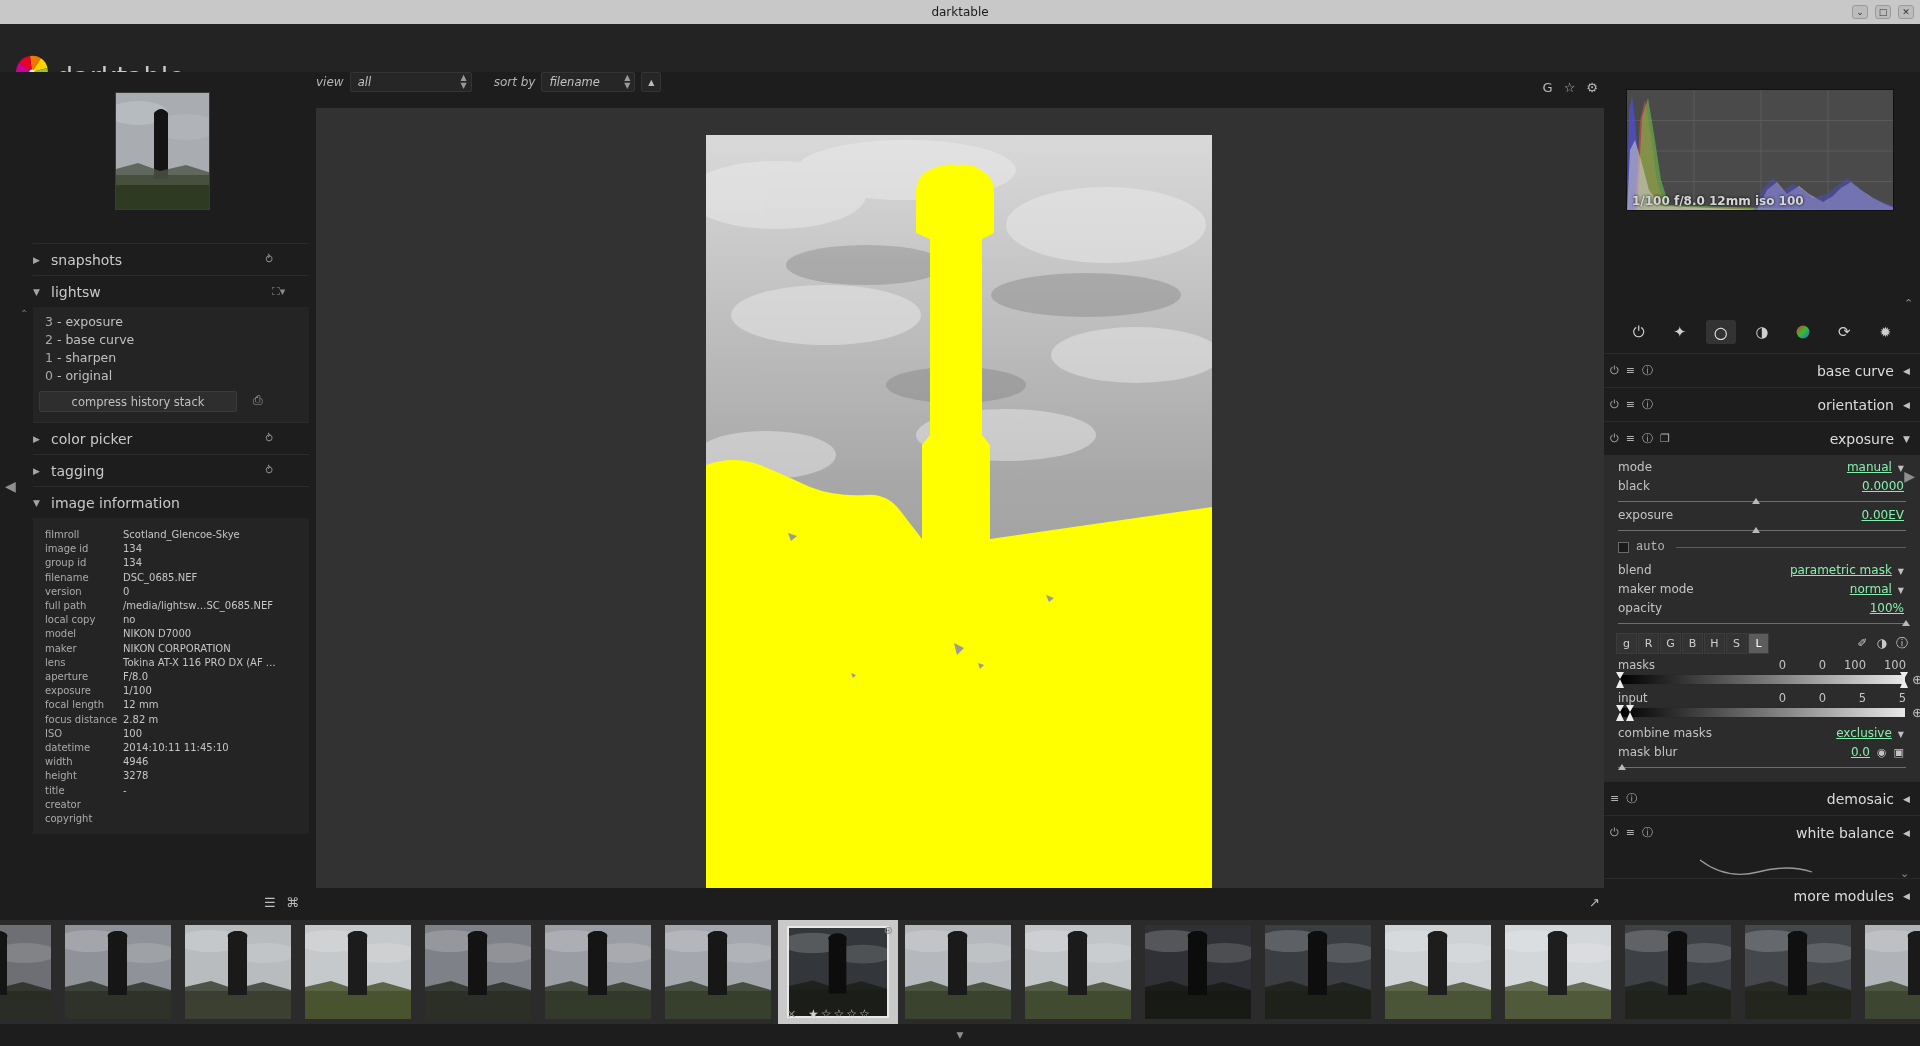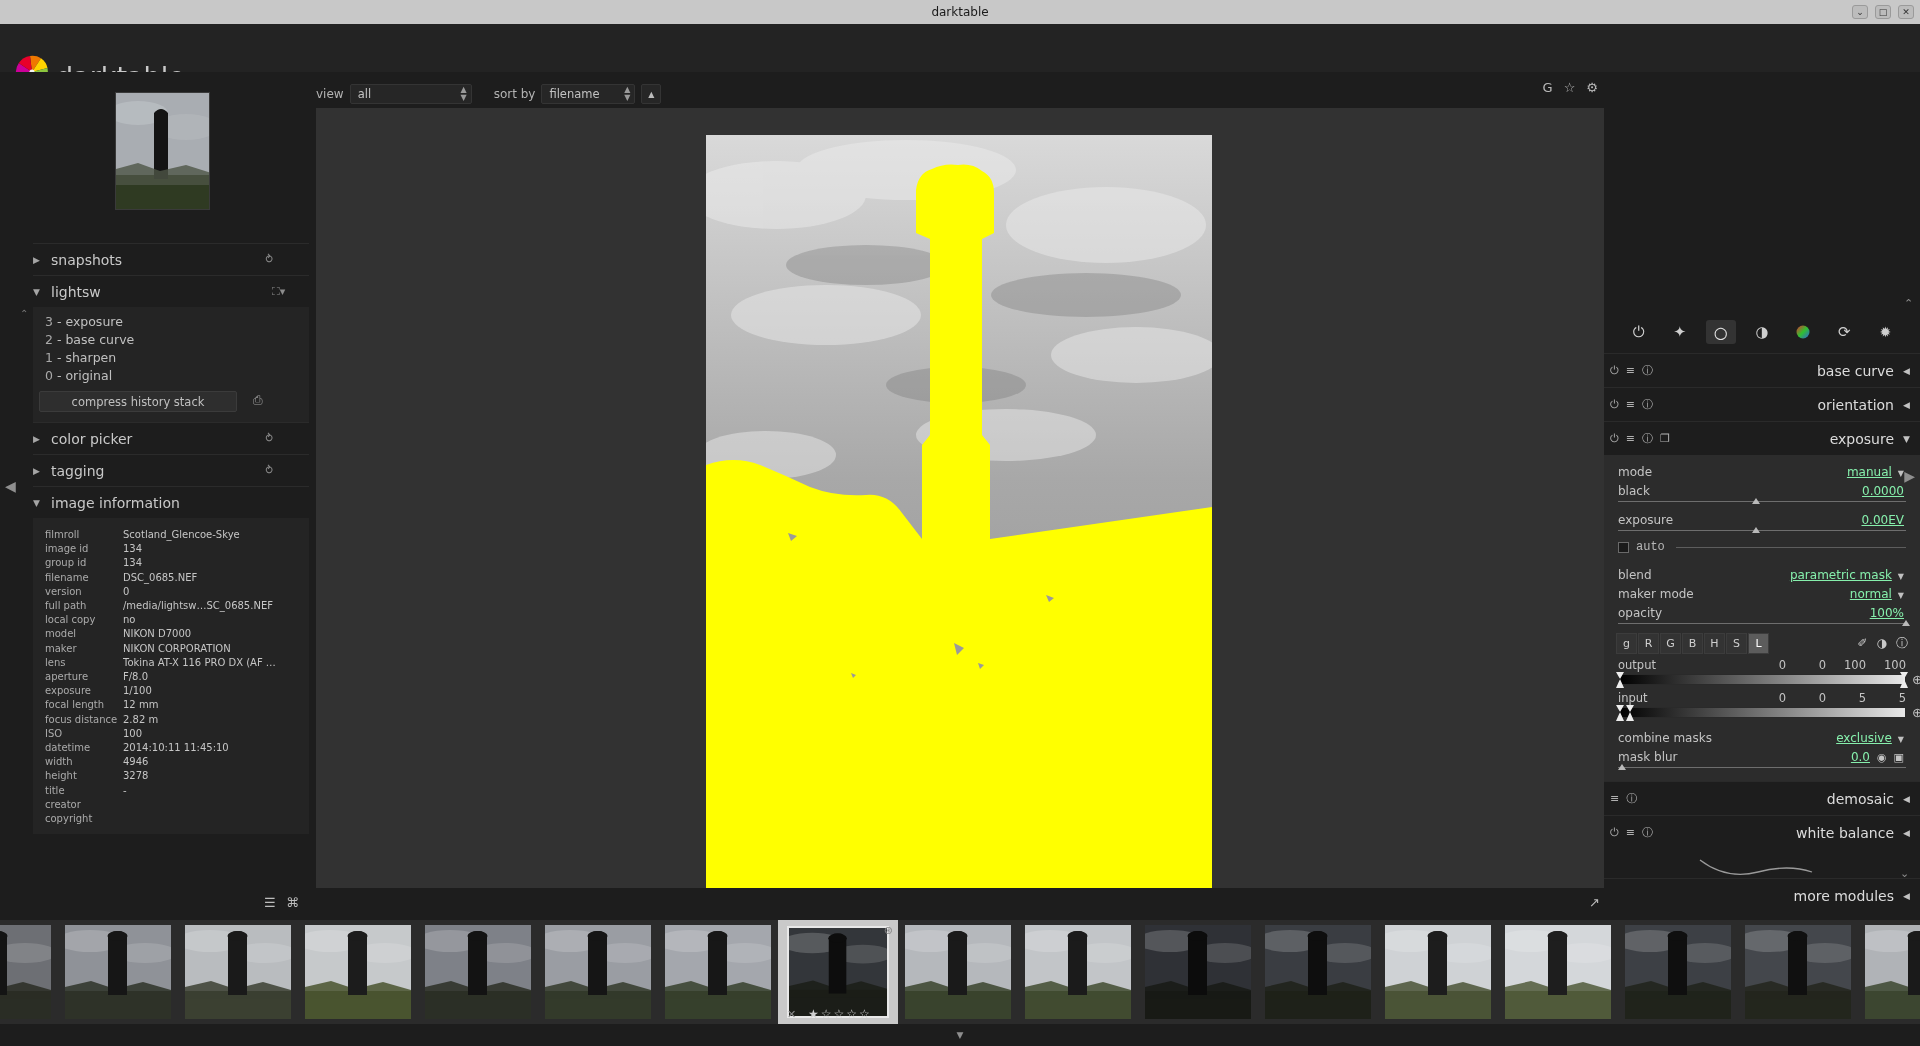--- a/index.html
+++ b/index.html
@@ -108,21 +108,21 @@
 
   .modrow {
     height:34px; display:flex; align-items:center; border-top:1px solid #2a2a2a;
     padding:0 8px 0 6px; position:relative; background:#1d1d1d;
   }
   .modrow .licons { display:flex; gap:7px; align-items:center; color:#b0b0b0; font-size:11px; }
   .modrow .mname { position:absolute; right:26px; font-size:14px; color:#dcdcdc; }
   .modrow .mtri { position:absolute; right:10px; font-size:9px; color:#c2c2c2; }
 
   .modbody { background:#2c2c2c; padding:5px 0 7px 0; }
-  .prow { display:flex; align-items:flex-end; justify-content:space-between;
+  .prow { display:flex; align-items:flex-start; justify-content:space-between;
           padding:0 16px 0 14px; height:19px; font-size:12px; color:#c4c4c4; position:relative;}
   .prow .pv { color:#86efac;text-decoration:underline; }
   .prow .tri { font-size:8px; color:#c0c0c0; margin-left:6px; }
   .slider { height:7px; margin:0 14px 3px 14px; position:relative; }
   .slider .track { position:absolute; left:0; right:0; top:3px; height:1px; background:#6e6e6e; }
   .slider .knob { position:absolute; top:0px; width:0;height:0;
                   border-left:4px solid transparent;border-right:4px solid transparent;
                   border-bottom:6px solid #b9b9b9; }
   .checkline { display:flex; align-items:center; gap:7px; padding:3px 14px 2px 14px;font-family:Liberation Mono, monospace; }
   .chk { width:11px; height:11px; background:#1a1a1a; border:1px solid #6a6a6a; }
@@ -383,21 +383,21 @@
                 <div class="meta-v"></div>
               </div>
             </div>
         </div>
       </div>
 
     </div>
   </div>
 
   <div class="centerbar">
-    <div class="ctl" style="position:absolute;left:0px;top:12px;">
+    <div class="ctl" style="position:absolute;left:0px;top:0;font-style:italic;">
       <span class="ctl-label">view</span>
       <div class="combo" style="width:122px">
         <span>all</span>
         <span class="arrows">▲<br>▼</span>
       </div>
       <span class="ctl-label" style="margin-left:16px">sort by</span>
       <div class="combo" style="width:94px">
         <span>filename</span>
         <span class="arrows">▲<br>▼</span>
       </div>
@@ -459,20 +459,42 @@
   </div>
 
   <div class="bottombar">
     <span class="bb-ic" style="left:-52px;top:7px;">☰</span>
     <span class="bb-ic" style="left:-30px;top:7px;">⌘</span>
     <span class="bb-ic" style="right:4px;top:7px;">↗</span>
   </div>
 
   <div class="rightpanel">
 
+    <div class="histo">
+      <svg width="268" height="122" viewBox="0 0 268 122" preserveAspectRatio="none">
+        <rect width="268" height="122" fill="#4a4a4a"></rect>
+        <g stroke="#5a5a5a" stroke-width="1">
+          <line x1="67" y1="0" x2="67" y2="122"></line>
+          <line x1="134" y1="0" x2="134" y2="122"></line>
+          <line x1="201" y1="0" x2="201" y2="122"></line>
+          <line x1="0" y1="30.5" x2="268" y2="30.5"></line>
+          <line x1="0" y1="61" x2="268" y2="61"></line>
+          <line x1="0" y1="91.5" x2="268" y2="91.5"></line>
+        </g>
+        <path d="M0,122 L2,20 L5,6 L8,30 L12,80 L16,108 L24,118 L268,122 Z" fill="#4d4dd8" opacity=".75"></path>
+        <path d="M8,122 L13,30 L18,10 L24,46 L30,92 L38,116 L268,122 Z" fill="#d04a4a" opacity=".65"></path>
+        <path d="M10,122 L15,28 L21,8 L27,44 L34,90 L42,115 L268,122 Z" fill="#6fc04a" opacity=".6"></path>
+        <path d="M0,122 L3,60 L8,50 L14,70 L22,100 L34,116
+                 L130,120 L140,100 L150,92 L160,104 L172,96 L182,104
+                 L196,112 L206,106 L214,98 L224,92 L234,100 L246,108 L258,114 L268,118 L268,122 Z" fill="#d0d0d0" opacity=".55"></path>
+        <path d="M126,122 L136,98 L146,88 L156,100 L166,94 L176,100 L186,108
+                 L200,104 L210,96 L220,88 L230,96 L242,106 L256,112 L268,116 L268,122 Z" fill="#4d4dd8" opacity=".45"></path>
+      </svg>
+      <div class="exif">1/100 f/8.0 12mm iso 100</div>
+    </div>
 
     <div class="iconrow">
       <div class="mi">
           <span style="font-size:15px;color:#cfcfcf">⏻</span>
         </div>
       <div class="mi">
           <span style="font-size:15px;color:#cfcfcf">✦</span>
         </div>
       <div class="mi sel">
           <span style="font-size:16px;color:#e2e2e2">○</span>
@@ -609,21 +631,21 @@
             </div>
           <div class="chanicons">
             <span>✐</span>
             <span>◑</span>
             <span>ⓘ</span>
           </div>
         </div>
 
         <div class="gradrow">
           <div class="gradlabels">
-            <span class="nm">output</span>
+            <span class="nm">masks</span>
             <span class="n">0</span>
             <span class="n">0</span>
             <span class="n">100</span>
             <span class="n">100</span>
           </div>
           <div class="gradbar">
             <svg class="grad-hg" style="left:-3px" viewBox="0 0 8 16">
                 <path d="M0 0 L8 0 L4 7 L8 16 L0 16 L4 7Z" fill="#ededed"></path>
               </svg>
             <svg class="grad-hg" style="right:-3px" viewBox="0 0 8 16">

